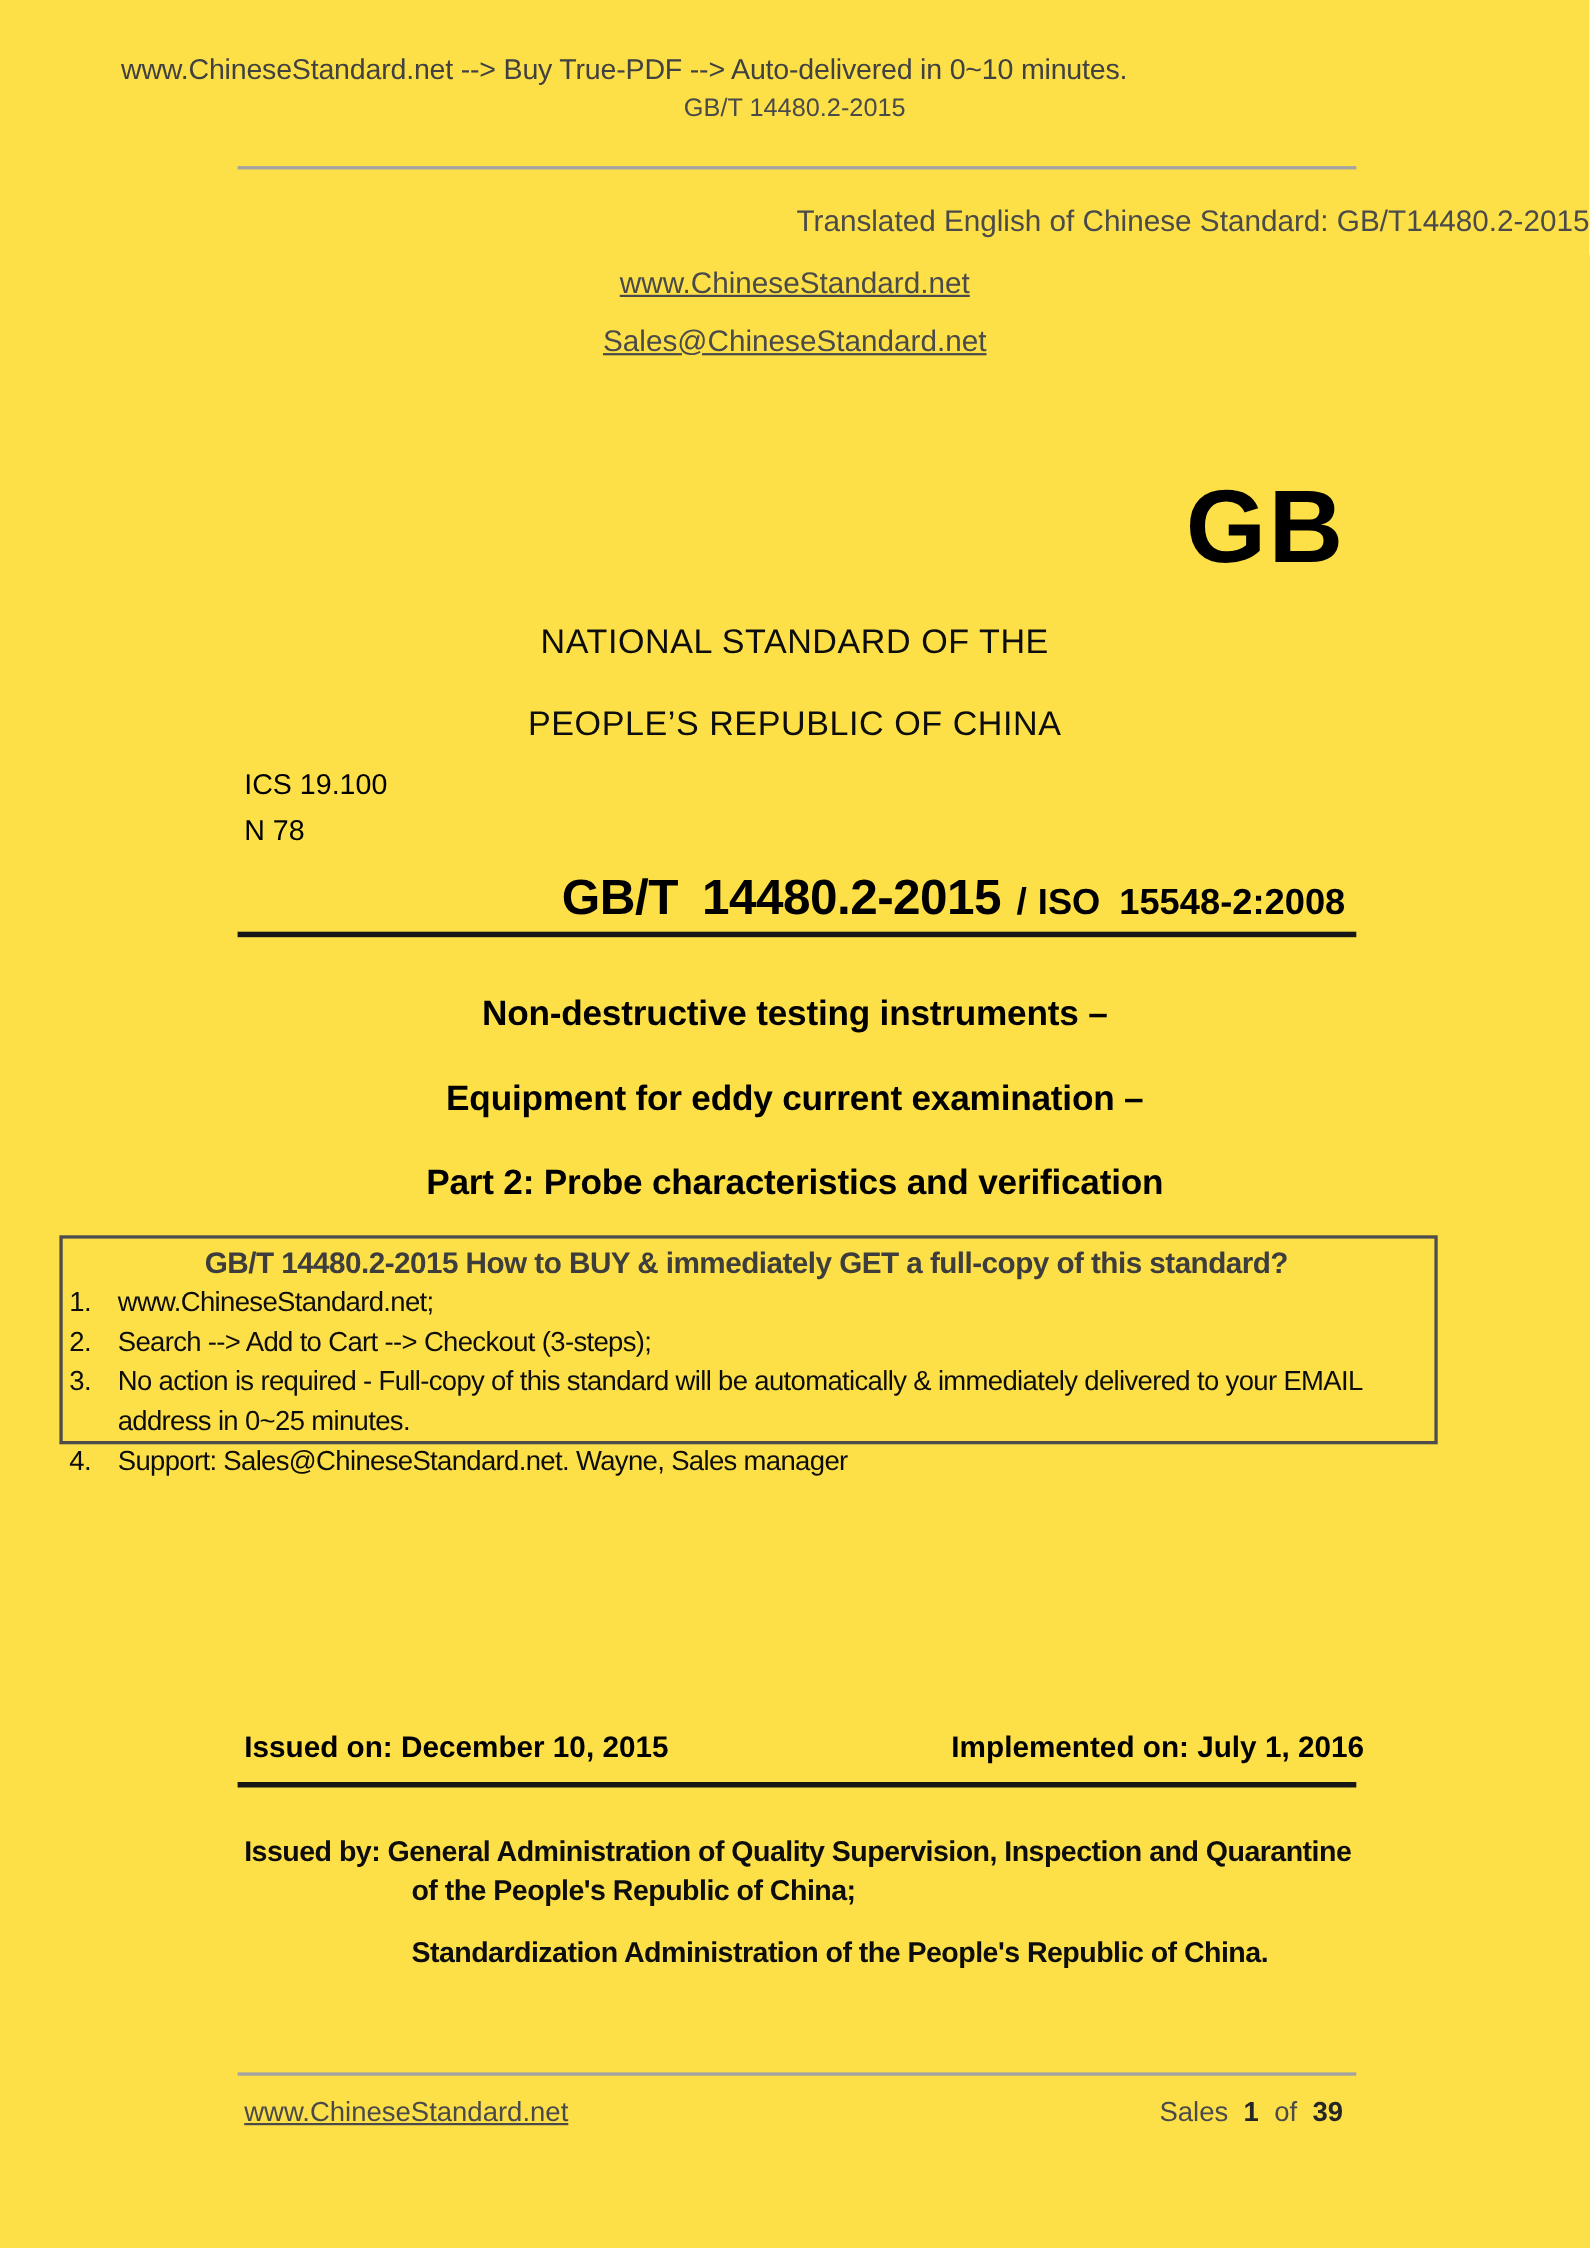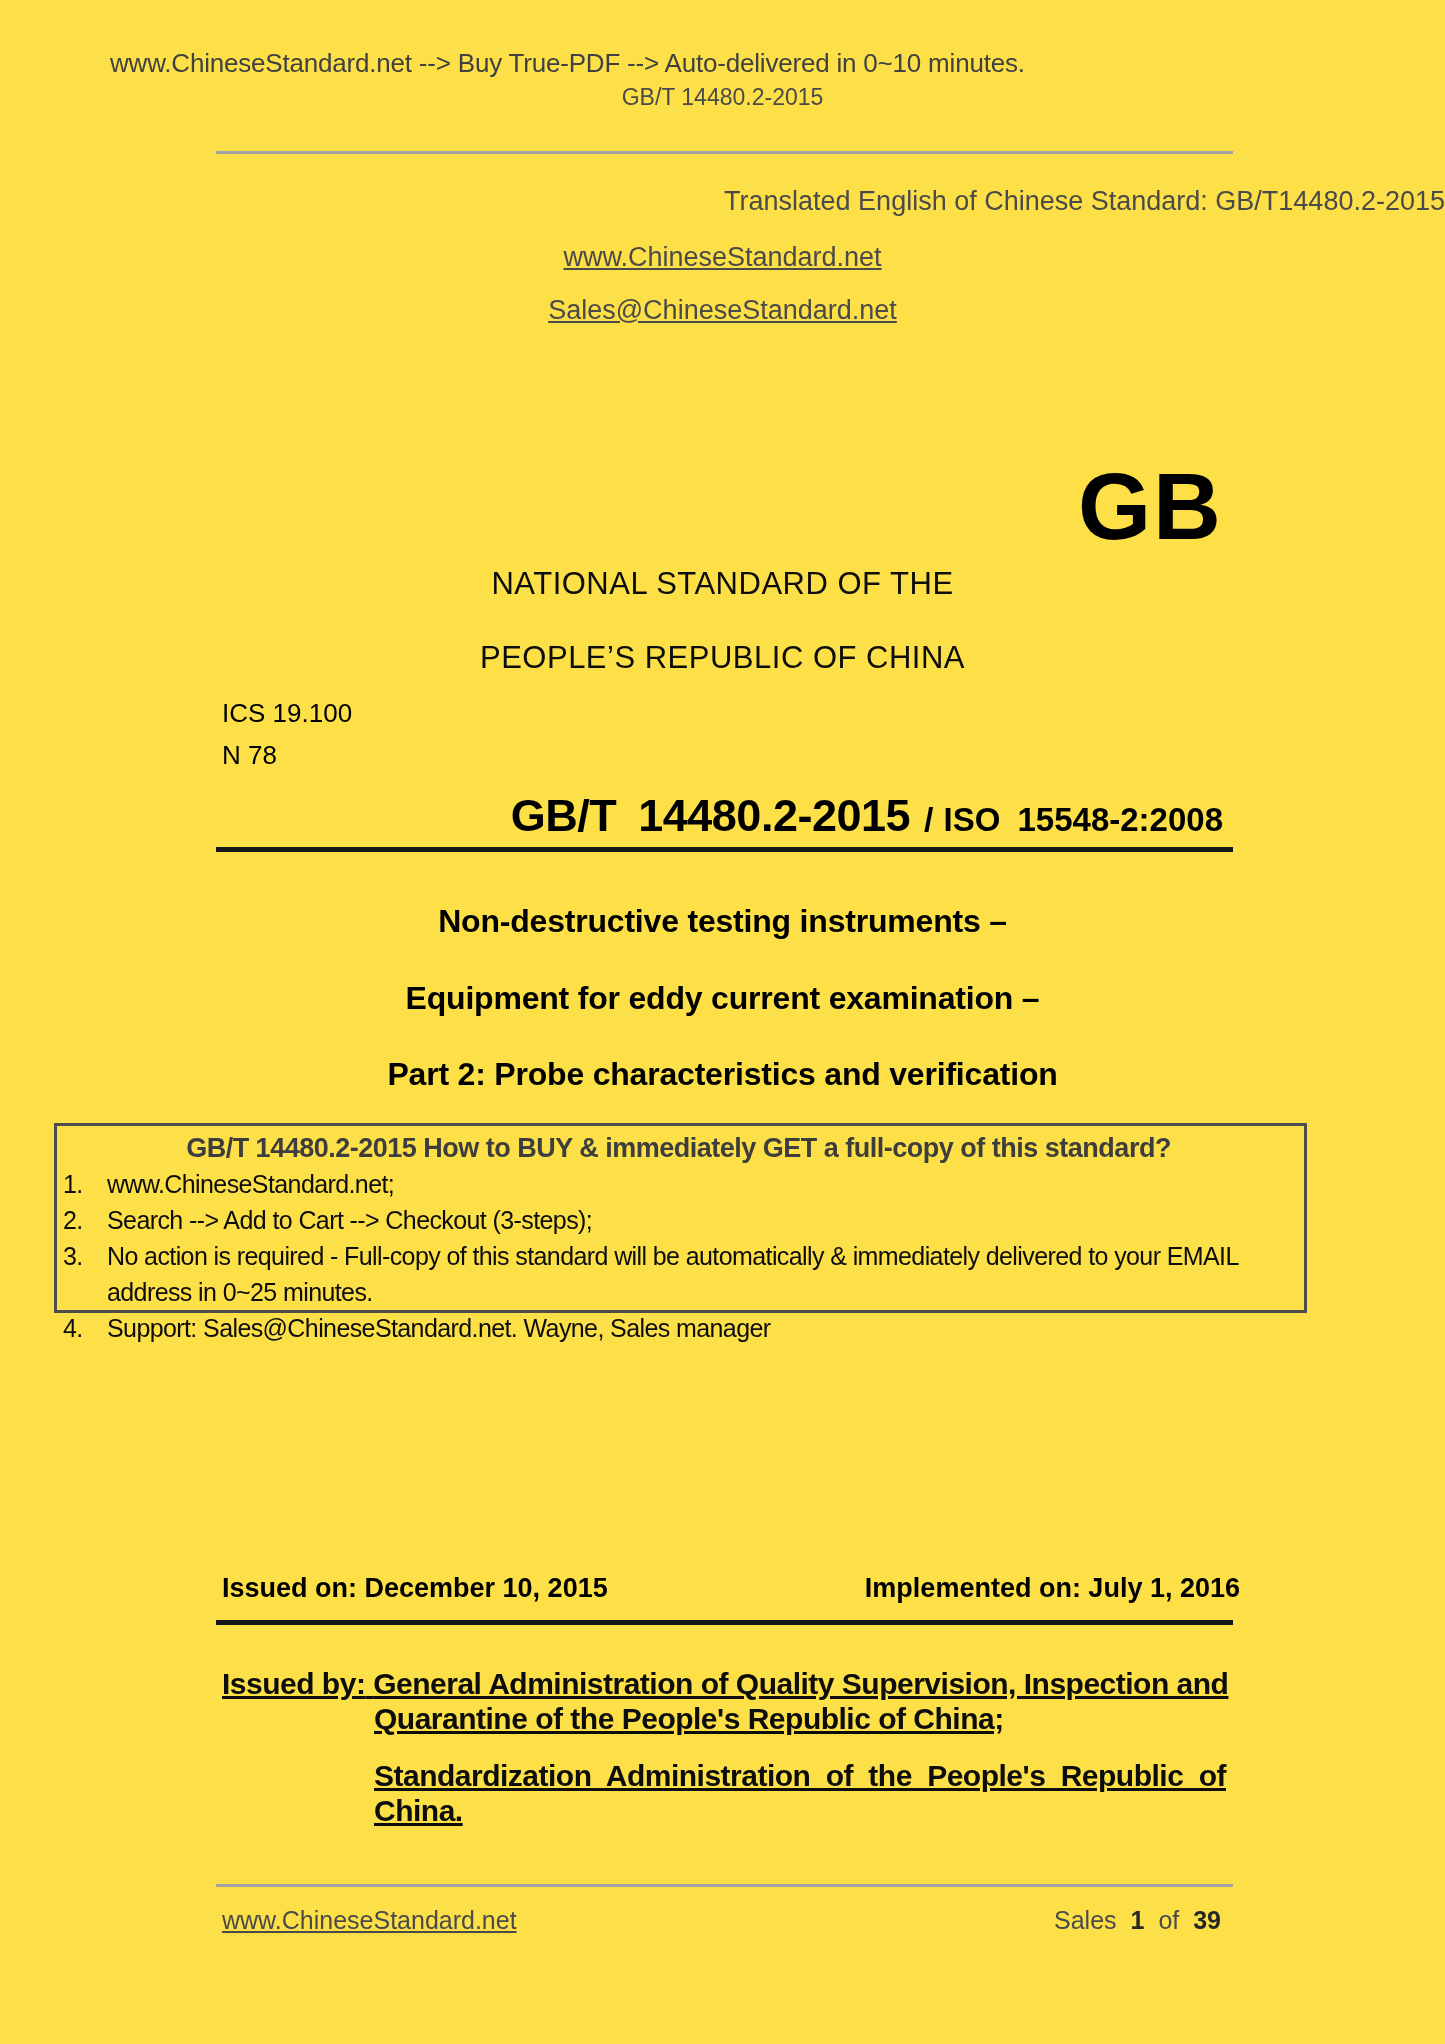--- a/index.html
+++ b/index.html
@@ -19,21 +19,21 @@
   .hdr1 { top:48px; left:110px; font-size:26px; color:#414141; letter-spacing:-0.2px; }
   .hdr2 { top:84px; font-size:23px; color:#4a4a4a; }
   .rule-thin { left:216px; width:1017px; height:3px; background:#a3a3a3; }
   .rule1 { top:151px; }
   .translated { top:186px; font-size:27px; color:#4a4a4a;text-align:right; }
   .toplink { font-size:27px; color:#4a4a4a; text-decoration:underline; }
   .link1 { top:242px; }
   .link2 { top:295px; }
 
   
-  .gb-logo { top:432px; right:222px; font-size:94px; font-weight:bold; line-height:1; letter-spacing:2px; color:#000;margin-top:28px; }
+  .gb-logo { top:432px; right:222px; font-size:94px; font-weight:bold; line-height:1; letter-spacing:2px; color:#000; }
 
   
   .nat { font-size:31px; color:#0d0d0d; letter-spacing:0.5px; }
   .nat1 { top:566px; }
   .nat2 { top:640px; }
 
   
   .ics { top:698px; left:222px; font-size:26px; }
   .ncode { top:740px; left:222px; font-size:26px; }
 
@@ -71,21 +71,21 @@
   }
   .buy-item { display:flex; line-height:36px; color:#0d0d0d; }
   .buy-item .num { flex:0 0 44px; }
   .buy-item .txt { flex:1 1 auto; }
 
   
   .dates { top:1573px; left:222px; right:205px; display:flex; justify-content:space-between; font-weight:bold; font-size:27px; }
   .rule3 { top:1620px; }
 
   
-  .issuedby { top:1666px; left:222px; width:1012px; font-weight:bold; font-size:30px; letter-spacing:-0.5px; line-height:35px; color:#0d0d0d;text-decoration:underline; }
+  .issuedby { top:1666px; left:222px; width:1012px; font-weight:bold; font-size:26px; letter-spacing:-0.5px; line-height:35px; color:#0d0d0d; }
   .ib-p1 { padding-left:152px; text-indent:-152px; }
   .ib-label { text-indent:0; }
   .ib-p2 { margin-left:152px; margin-top:22px; width:852px; text-align:justify; text-align-last:left; }
 
   
   .rule4 { top:1884px; }
   .footer { top:1906px; left:222px; right:212px; display:flex; justify-content:space-between; align-items:baseline; font-size:25px; color:#4a4a4a; }
   .f-site { text-decoration:underline; }
   .f-page span { margin-right:7px; }
   .f-page span:last-child { margin-right:12px; }

